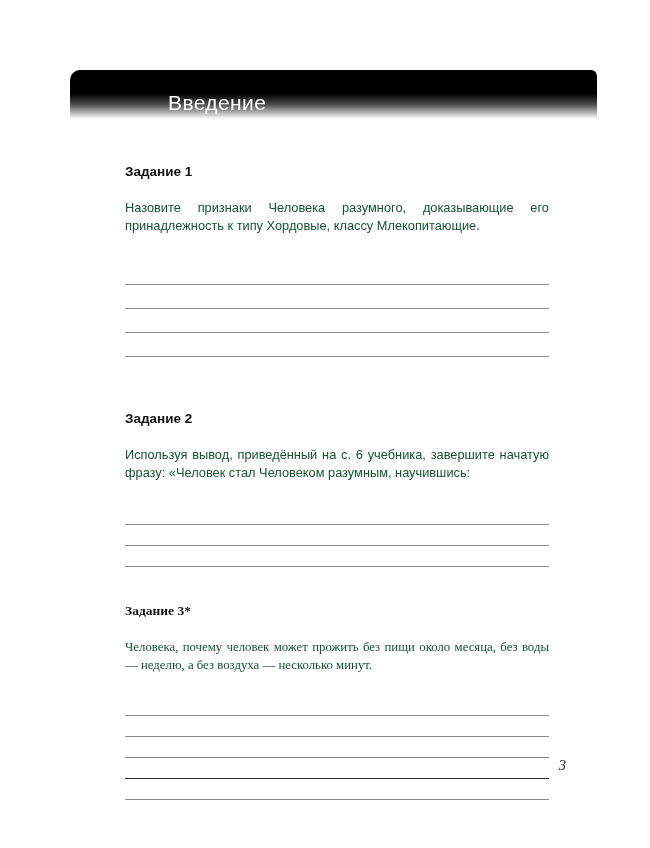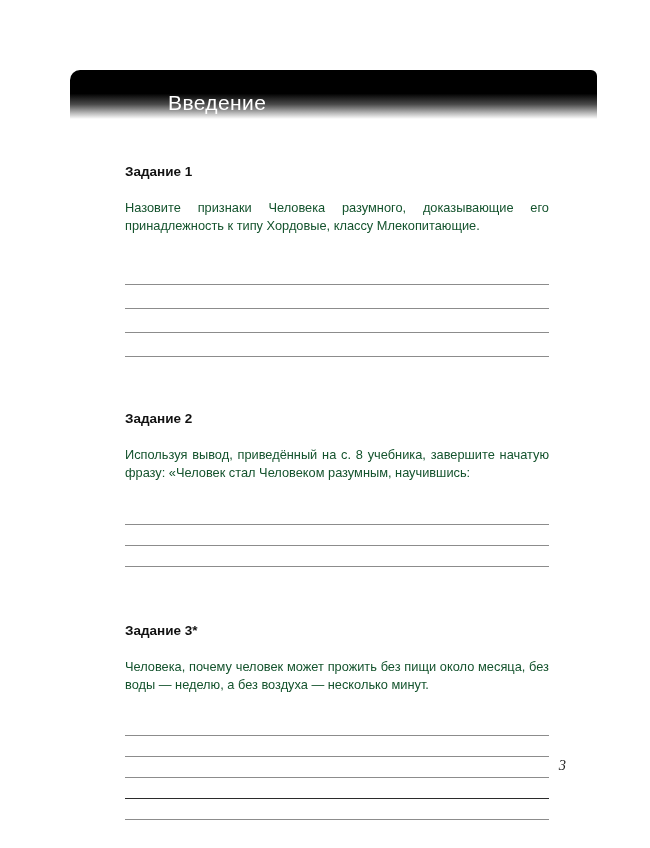--- a/index.html
+++ b/index.html
@@ -55,22 +55,22 @@
     width: 100%;
   }
   
   .gap-24 .answer-line { height: 24px; }
   .gap-21 .answer-line { height: 21px; }
   .gap-27 .answer-line { height: 27px; }
   .lines-mt-9 .answer-lines { margin-top: 9px; }
   .lines-mt-6 .answer-lines { margin-top: 6px; }
   .lines-mt-4 .answer-lines { margin-top: 4px; }
   .mb-22 { margin-bottom: 22px; }
-  .mb-18 { margin-bottom: 24px; }
-  .mb-10 { margin-bottom: 16px; }
+  .mb-18 { margin-bottom: 4px; }
+  .mb-10 { margin-bottom: 16px; font-family: Liberation Serif, serif; }
   
   .task:nth-of-type(3) .answer-line:nth-child(4) {
     border-bottom: 1.5px solid #2b2b2b;
   }
   .page-number {
     position: absolute;
     right: 84px; bottom: 74px;
     font-family: "Liberation Serif", serif;
     font-style: italic;
     font-size: 14.5px;
@@ -93,21 +93,21 @@
     <div class="answer-lines">
           <div class="answer-line"></div>
           <div class="answer-line"></div>
           <div class="answer-line"></div>
           <div class="answer-line"></div>
         </div>
   </section>
 
   <section class="task gap-21 lines-mt-6 mb-18">
     <h2 class="task-title">Задание 2</h2>
-    <p class="task-text">Используя вывод, приведённый на с. 8 учебника, завершите начатую фразу: «Человек стал Человеком разумным, научившись:</p>
+    <p class="task-text">Используя вывод, приведённый на с. 6 учебника, завершите начатую фразу: «Человек стал Человеком разумным, научившись:</p>
     <div class="answer-lines">
           <div class="answer-line"></div>
           <div class="answer-line"></div>
           <div class="answer-line"></div>
         </div>
   </section>
 
   <section class="task gap-21 lines-mt-4 mb-10">
     <h2 class="task-title">Задание 3*</h2>
     <p class="task-text">Человека, почему человек может прожить без пищи около месяца, без воды — неделю, а без воздуха — несколько минут.</p>

